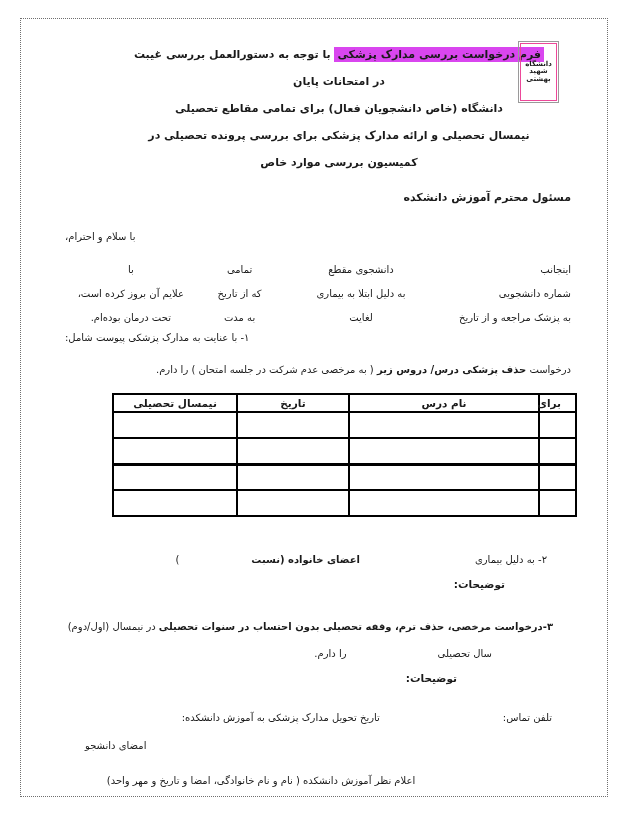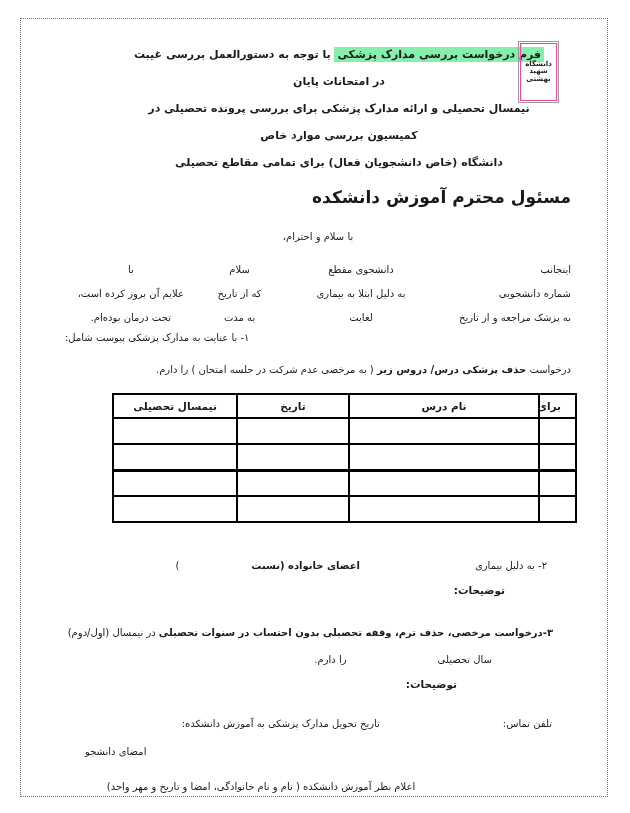--- a/index.html
+++ b/index.html
@@ -36,26 +36,26 @@
     overflow: hidden;
   }
   
   .title-block {
     margin: 0 20px 0 62px;
     text-align: center;
     font-weight: bold;
     font-size: 11px;
     line-height: 27px;
   }
-  .hl { background: #86efac; padding: 1px 3px; }
+  .hl { background: #d946ef; padding: 1px 3px; }
   
   .line { font-size: 10px; line-height: 13px; }
   .b { font-weight: bold; }
-  .addressee { margin-top: 15px; font-size: 17px; font-weight: bold; text-align: right; }
-  .salutation { margin-top: 26px; font-size: 10px; text-align: center; }
+  .addressee { margin-top: 15px; font-size: 11px; font-weight: bold; text-align: right; }
+  .salutation { margin-top: 26px; font-size: 10px; text-align: left; }
   
   .fields {
     margin-top: 15px;
     display: grid;
     grid-template-columns: 26% 31% 17% 26%;
     row-gap: 0;
     font-size: 10px;
     line-height: 24px;
   }
   .fields .c1 { text-align: right; }
@@ -68,21 +68,21 @@
   table.courses {
     margin-top: 17px;
     margin-right: -6px;
     border-collapse: collapse;
     border: 2px solid #000;
     width: 463px;
     table-layout: fixed;
   }
   table.courses th {
     border: 2px solid #000;
-    height: 24px;
+    height: 18px;
     font-size: 10.5px;
     font-weight: bold;
     text-align: center;
     padding: 0 14px;
   }
   table.courses td {
     border: 2px solid #000;
     height: 26px;
     padding: 0 2px;
   }
@@ -107,32 +107,32 @@
 <div class="frame">
 
   <div class="logo">
     <span>دانشگاه</span>
     <span>شهید</span>
     <span>بهشتی</span>
   </div>
 
   <div class="title-block">
     <div><span class="hl">فرم درخواست بررسی مدارک پزشکی</span><span> با توجه به دستورالعمل بررسی غیبت در امتحانات پایان</span></div>
+    <div>دانشگاه (خاص دانشجویان فعال) برای تمامی مقاطع تحصیلی</div>
     <div>نیمسال تحصیلی و ارائه مدارک پزشکی برای بررسی پرونده تحصیلی در کمیسیون بررسی موارد خاص</div>
-    <div>دانشگاه (خاص دانشجویان فعال) برای تمامی مقاطع تحصیلی</div>
   </div>
 
   <div class="addressee line">مسئول محترم آموزش دانشکده</div>
 
   <div class="salutation line">با سلام و احترام،</div>
 
   <div class="fields">
     <span class="c1">اینجانب</span>
     <span class="c2">دانشجوی مقطع</span>
-    <span class="c3">سلام</span>
+    <span class="c3">تمامی</span>
     <span class="c4">با</span>
 
     <span class="c1">شماره دانشجویی</span>
     <span class="c2">به دلیل ابتلا به بیماری</span>
     <span class="c3">که از تاریخ</span>
     <span class="c4">علایم آن بروز کرده است،</span>
 
     <span class="c1">به پزشک مراجعه و از تاریخ</span>
     <span class="c2">لغایت</span>
     <span class="c3">به مدت</span>

